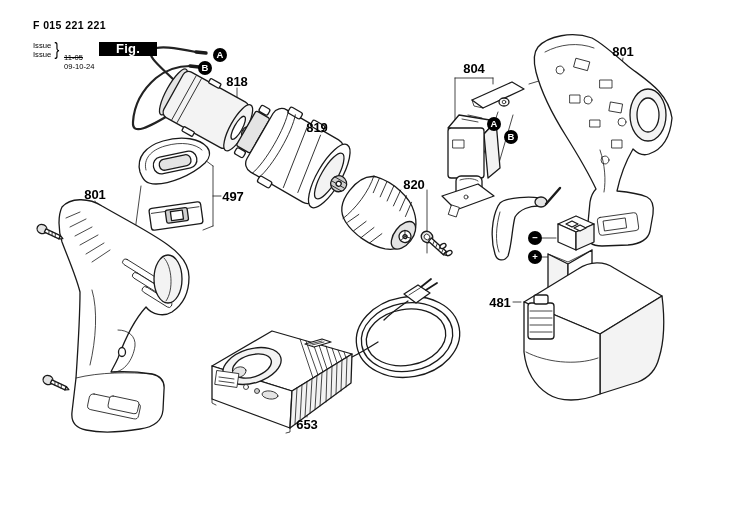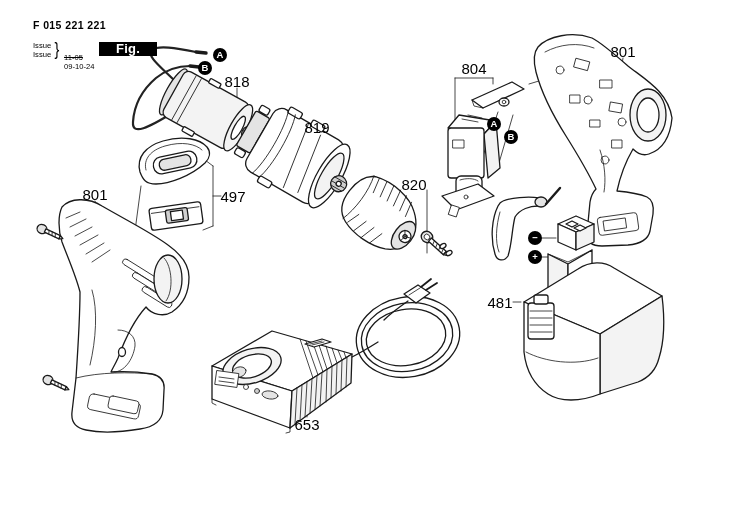--- a/index.html
+++ b/index.html
@@ -6,21 +6,21 @@
   .canvas{position:relative;width:730px;height:516px;background:#fff;overflow:hidden;
           font-family:"Liberation Sans","DejaVu Sans",sans-serif;color:#000;}
   .abs{position:absolute;}
   .doc-num{left:33px;top:19px;font-size:10.5px;font-weight:bold;letter-spacing:.4px;}
   .rev{left:33px;top:41px;font-size:7.6px;line-height:9px;}
   .rev-brace{left:54px;top:39px;font-size:18px;font-weight:300;transform:scaleX(.8);}
   .rev-vals{left:64px;top:41px;font-size:7.6px;line-height:9px;margin-top:12px;}
   .strike{text-decoration:line-through;}
   .fig-box{left:99px;top:42px;width:58px;height:14px;background:#000;color:#fff;
            font-size:13px;font-weight:bold;text-align:center;line-height:14.5px;letter-spacing:.2px;}
-  .part-label{font-size:15px;font-weight:normal;transform:translate(-50%,-50%);white-space:nowrap;}
+  .part-label{font-size:13px;font-weight:bold;transform:translate(-50%,-50%);white-space:nowrap;}
   .marker{width:14px;height:14px;border-radius:50%;background:#000;color:#fff;font-size:9.5px;
           font-weight:bold;text-align:center;line-height:14px;transform:translate(-50%,-50%);}
   .footer{left:33px;top:446px;font-size:8px;line-height:10.3px;}
   svg .s{stroke:#1a1a1a;stroke-width:1.3;stroke-linejoin:round;stroke-linecap:round;fill:none;}
   svg .thin{stroke-width:.8;}
   svg .wire{stroke:#222;stroke-width:2.2;fill:none;}
   svg .fw{fill:#fff;}  svg .fl{fill:#f3f3f3;}  svg .fm{fill:#e4e4e4;}  svg .fd{fill:#cfcfcf;}
 </style>
 </head>
 <body>

